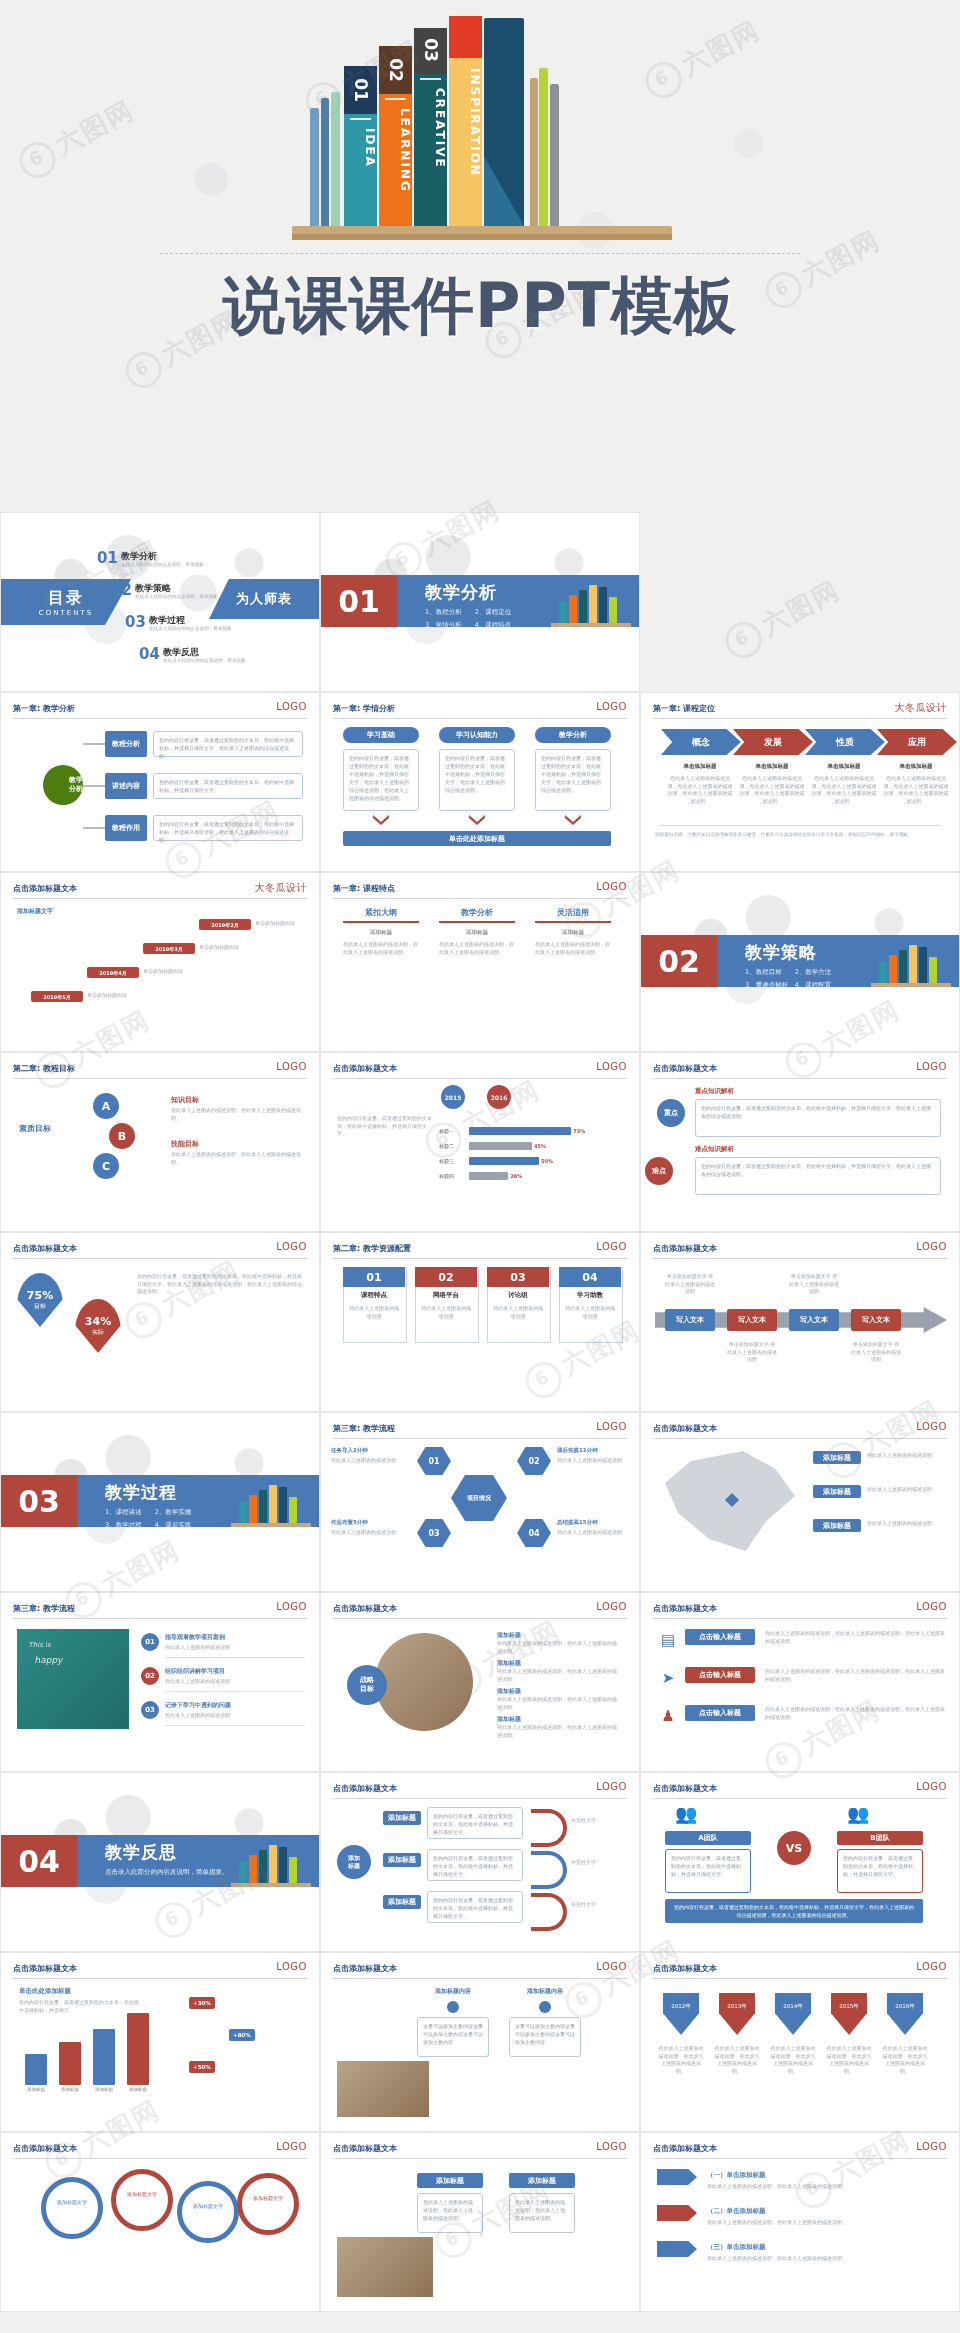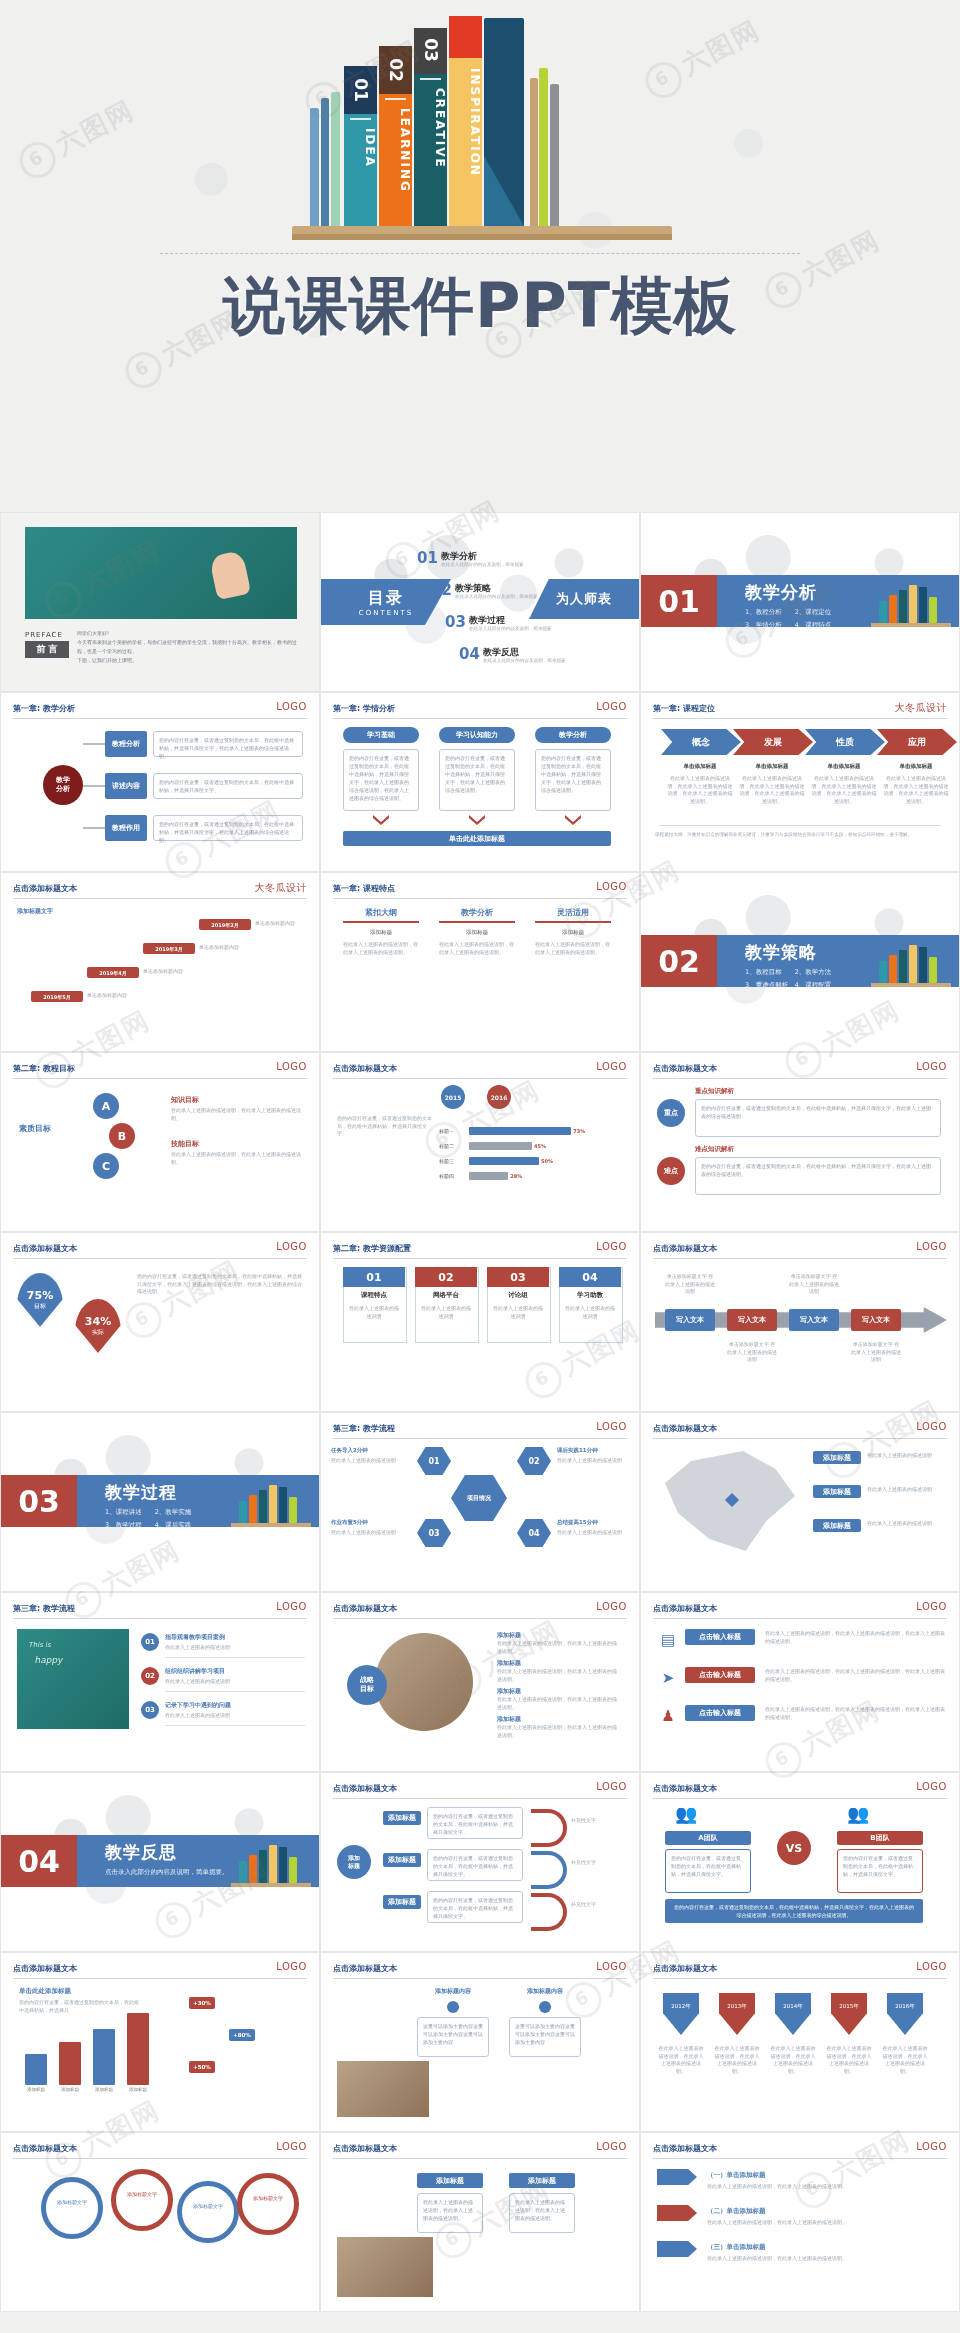--- a/index.html
+++ b/index.html
@@ -135,31 +135,20 @@
 
       <div class="shelfboard"></div>
     </div>
 
     <div class="dashline"></div>
     <div class="bigtitle">说课课件PPT模板</div>
   </div>
 
   <div class="grid">
       <div class="row">
-        <div class="cell gray">
-          <div class="photo" style="left:24px;top:14px;width:272px;height:92px;"></div>
-          <div style="position:absolute;left:212px;top:40px;width:34px;height:44px;background:#f0c6a8;border-radius:40% 40% 20% 20%;transform:rotate(-12deg);"></div>
-          <div style="position:absolute;left:24px;top:118px;font-size:7px;color:#444;letter-spacing:1px;">PREFACE</div>
-          <div style="position:absolute;left:24px;top:128px;width:44px;height:17px;background:#55565a;color:#fff;font-size:9px;font-weight:bold;display:flex;align-items:center;justify-content:center;">前 言</div>
-          <div style="position:absolute;left:76px;top:116px;right:20px;font-size:5px;line-height:9px;color:#6f7782;">
-            <div>同学们大家好!</div>
-            <div>今天有幸来到这个美丽的学校，与你们这些可爱的学生交流，我感到十分高兴。教学相长，教书的过程，也是一个学习的过程。</div>
-            <div>下面，让我们开始上课吧。</div>
-          </div>
-        </div>
         <div class="cell">
           <div class="mapbg"></div>
           <div style="position:absolute;left:0;top:66px;width:130px;height:46px;background:#4a7ab5;clip-path:polygon(0 0,100% 0,80% 100%,0 100%);display:flex;flex-direction:column;align-items:center;justify-content:center;">
             <div style="color:#fff;font-size:16px;font-weight:bold;letter-spacing:2px;">目录</div>
             <div style="color:#fff;font-size:7px;letter-spacing:2px;">CONTENTS</div>
           </div>
           <div style="position:absolute;right:0;top:66px;width:110px;height:40px;background:#4a7ab5;clip-path:polygon(18% 0,100% 0,100% 100%,0 100%);display:flex;align-items:center;justify-content:center;">
             <div style="color:#fff;font-size:13px;font-weight:bold;letter-spacing:1px;">为人师表</div>
           </div>
           <div style="position:absolute;left:96px;top:36px;font-size:15px;font-weight:bold;color:#4a7ab5;">01</div>
@@ -196,21 +185,21 @@
           </div>
         </div>
       </div>
       <div class="row">
         <div class="cell">
           <div class="shead">
             <div class="t">第一章: 教学分析</div>
             <div class="lg">LOGO</div>
             <div class="rule"></div>
           </div>
-          <div class="circ" style="left:42px;top:72px;width:40px;height:40px;background:#7f1d1d;flex-direction:column;line-height:9px;">
+          <div class="circ" style="left:42px;top:72px;width:40px;height:40px;background:#4d7c0f;flex-direction:column;line-height:9px;align-items:flex-end;">
             <span>教学</span>
             <span>分析</span>
           </div>
           <div class="arrowline" style="left:82px;top:50px;width:22px;height:2px;"></div>
           <div class="bbox" style="left:104px;top:38px;width:42px;height:26px;">教程分析</div>
           <div class="obox" style="left:152px;top:38px;width:150px;height:26px;">您的内容打在这里，或者通过复制您的文本后，在此框中选择粘贴，并选择只保留文字，在此录入上述图表的综合描述说明。</div>
           <div class="arrowline" style="left:82px;top:92px;width:22px;height:2px;"></div>
           <div class="bbox" style="left:104px;top:80px;width:42px;height:26px;">讲述内容</div>
           <div class="obox" style="left:152px;top:80px;width:150px;height:26px;">您的内容打在这里，或者通过复制您的文本后，在此框中选择粘贴，并选择只保留文字。</div>
           <div class="arrowline" style="left:82px;top:134px;width:22px;height:2px;"></div>
@@ -353,21 +342,21 @@
         </div>
         <div class="cell">
           <div class="shead">
             <div class="t">点击添加标题文本</div>
             <div class="lg">LOGO</div>
             <div class="rule"></div>
           </div>
           <div class="circ" style="left:16px;top:46px;width:28px;height:28px;background:#4a7ab5;font-size:7px;">重点</div>
           <div style="position:absolute;left:54px;top:34px;font-size:6.5px;font-weight:bold;color:#b0463c;">重点知识解析</div>
           <div class="obox" style="left:54px;top:46px;width:246px;height:38px;">您的内容打在这里，或者通过复制您的文本后，在此框中选择粘贴，并选择只保留文字，在此录入上述图表的综合描述说明。</div>
-          <div class="circ" style="left:16px;top:104px;width:28px;height:28px;background:#b0463c;font-size:7px;">难点</div>
+          <div class="circ" style="left:4px;top:104px;width:28px;height:28px;background:#b0463c;font-size:7px;">难点</div>
           <div style="position:absolute;left:54px;top:92px;font-size:6.5px;font-weight:bold;color:#b0463c;">难点知识解析</div>
           <div class="obox" style="left:54px;top:104px;width:246px;height:38px;">您的内容打在这里，或者通过复制您的文本后，在此框中选择粘贴，并选择只保留文字，在此录入上述图表的综合描述说明。</div>
         </div>
       </div>
       <div class="row">
         <div class="cell">
           <div class="shead">
             <div class="t">点击添加标题文本</div>
             <div class="lg">LOGO</div>
             <div class="rule"></div>

